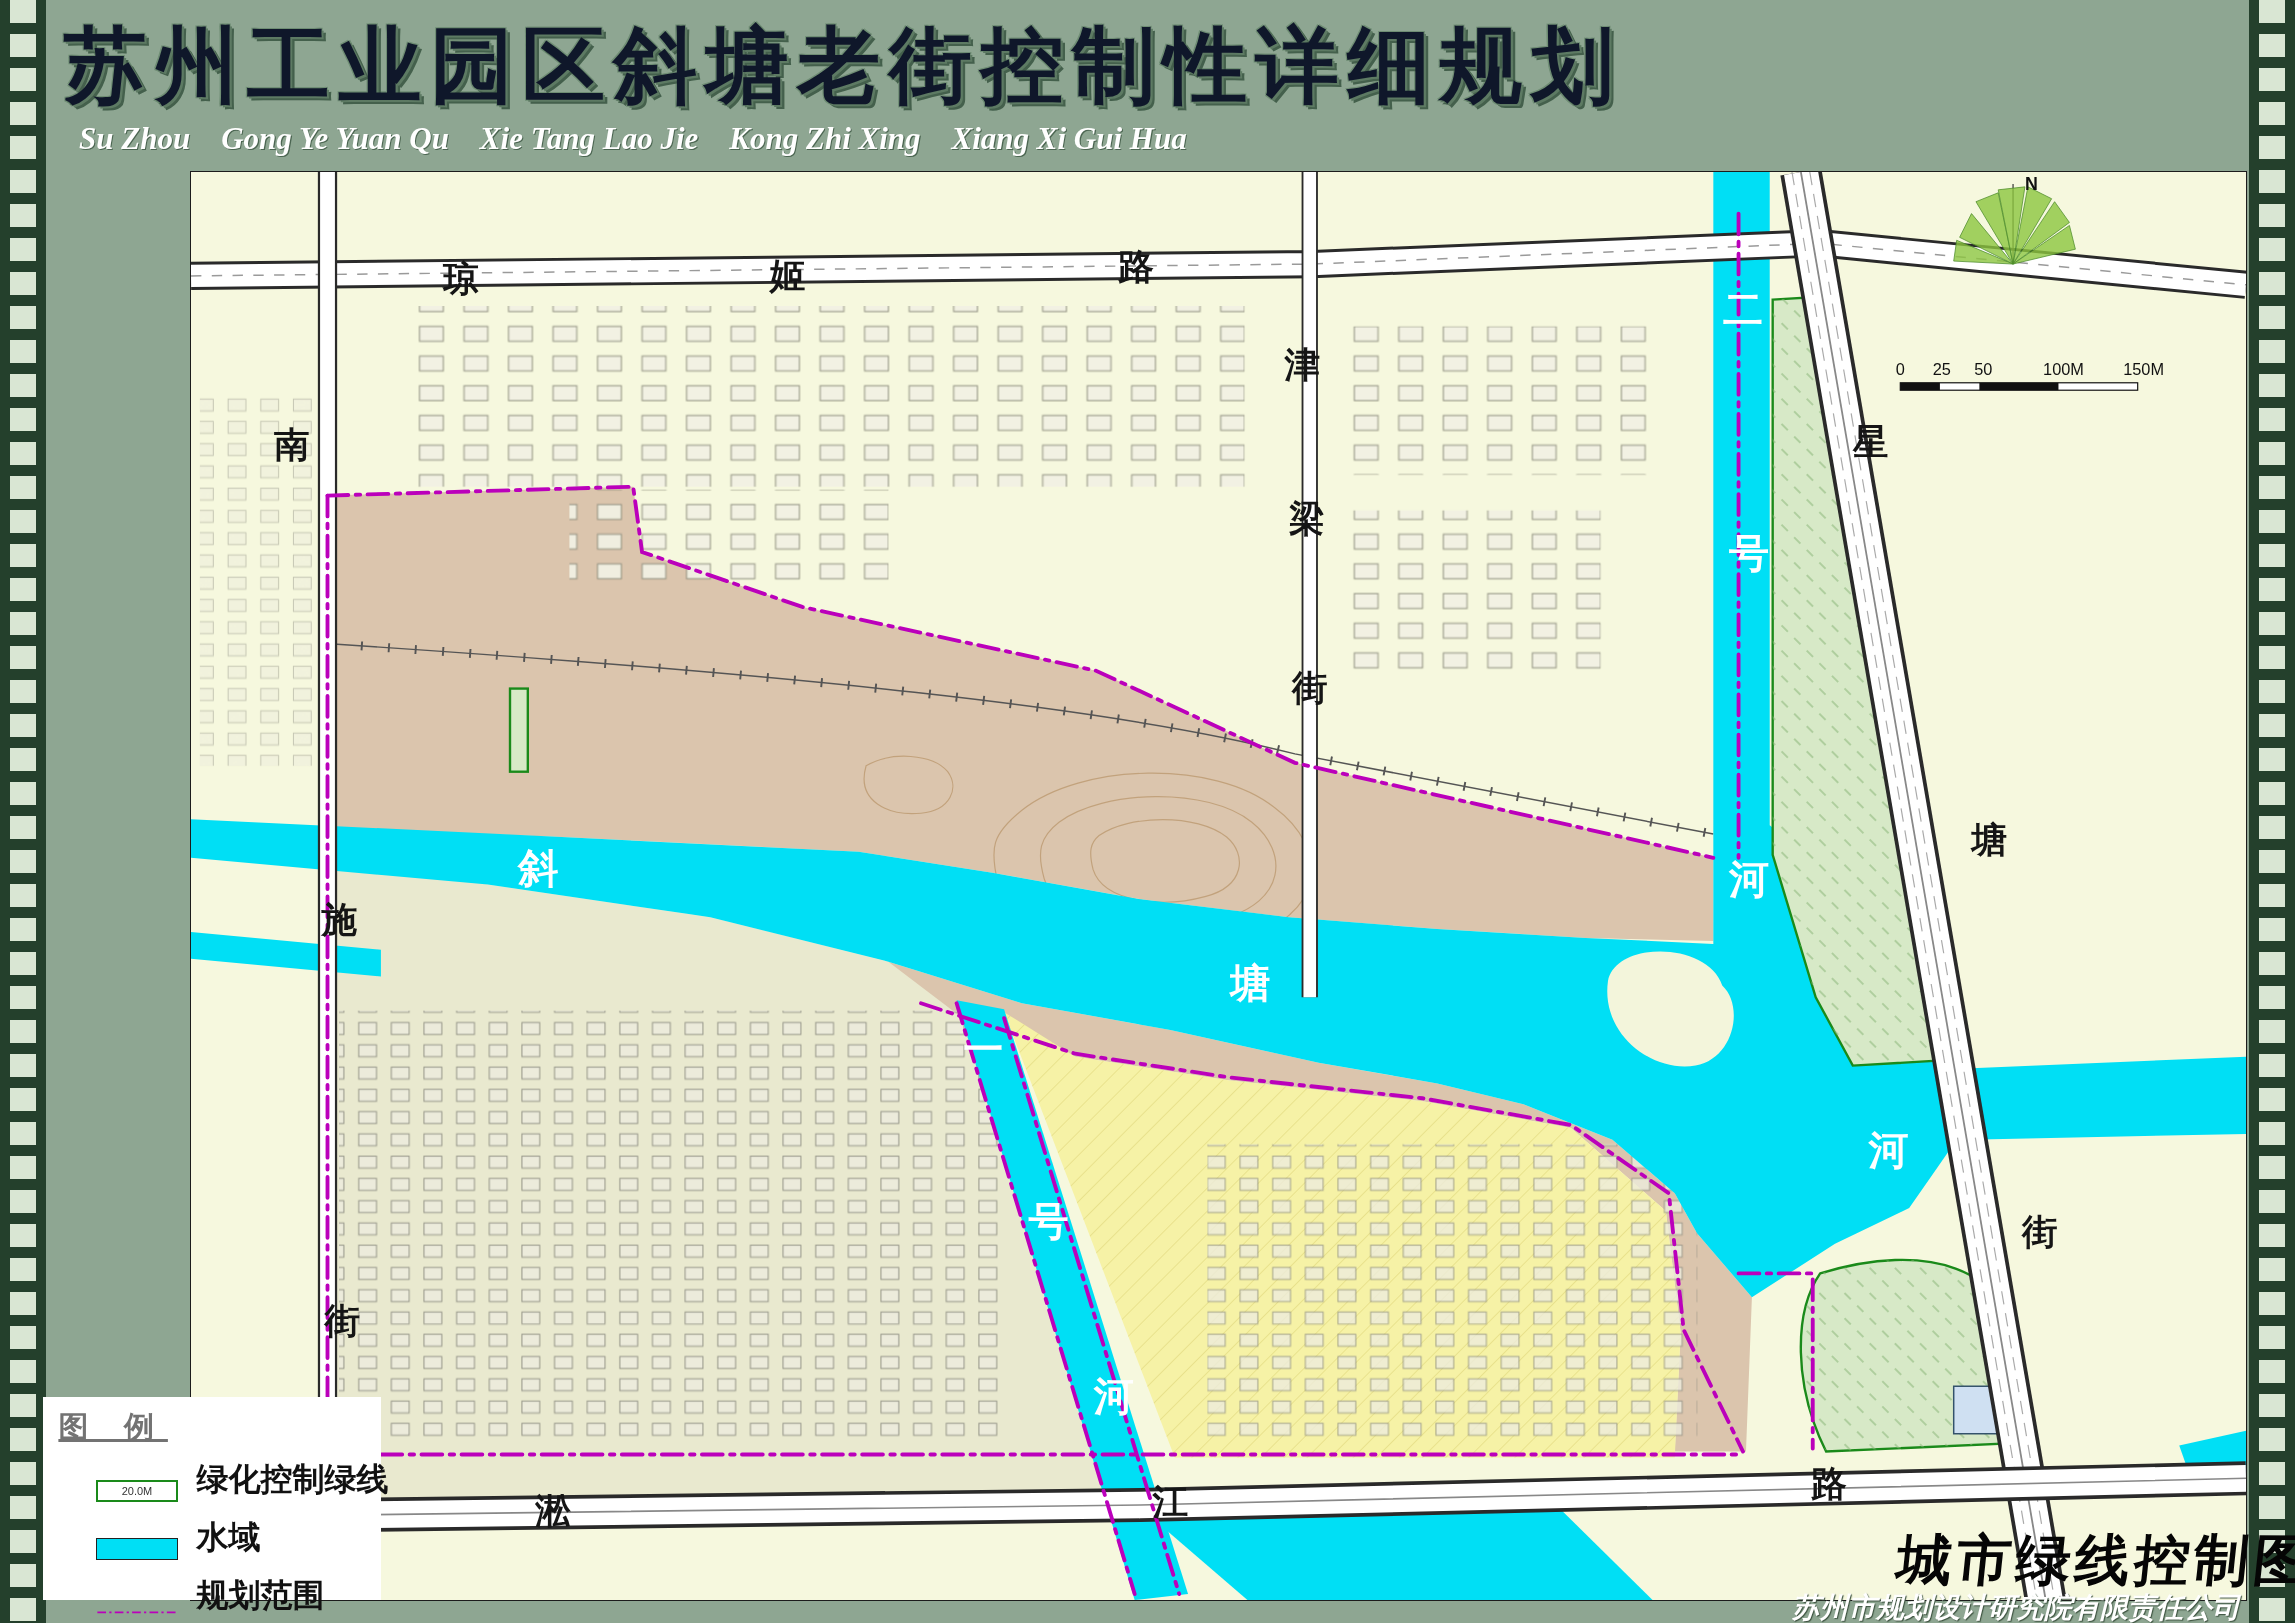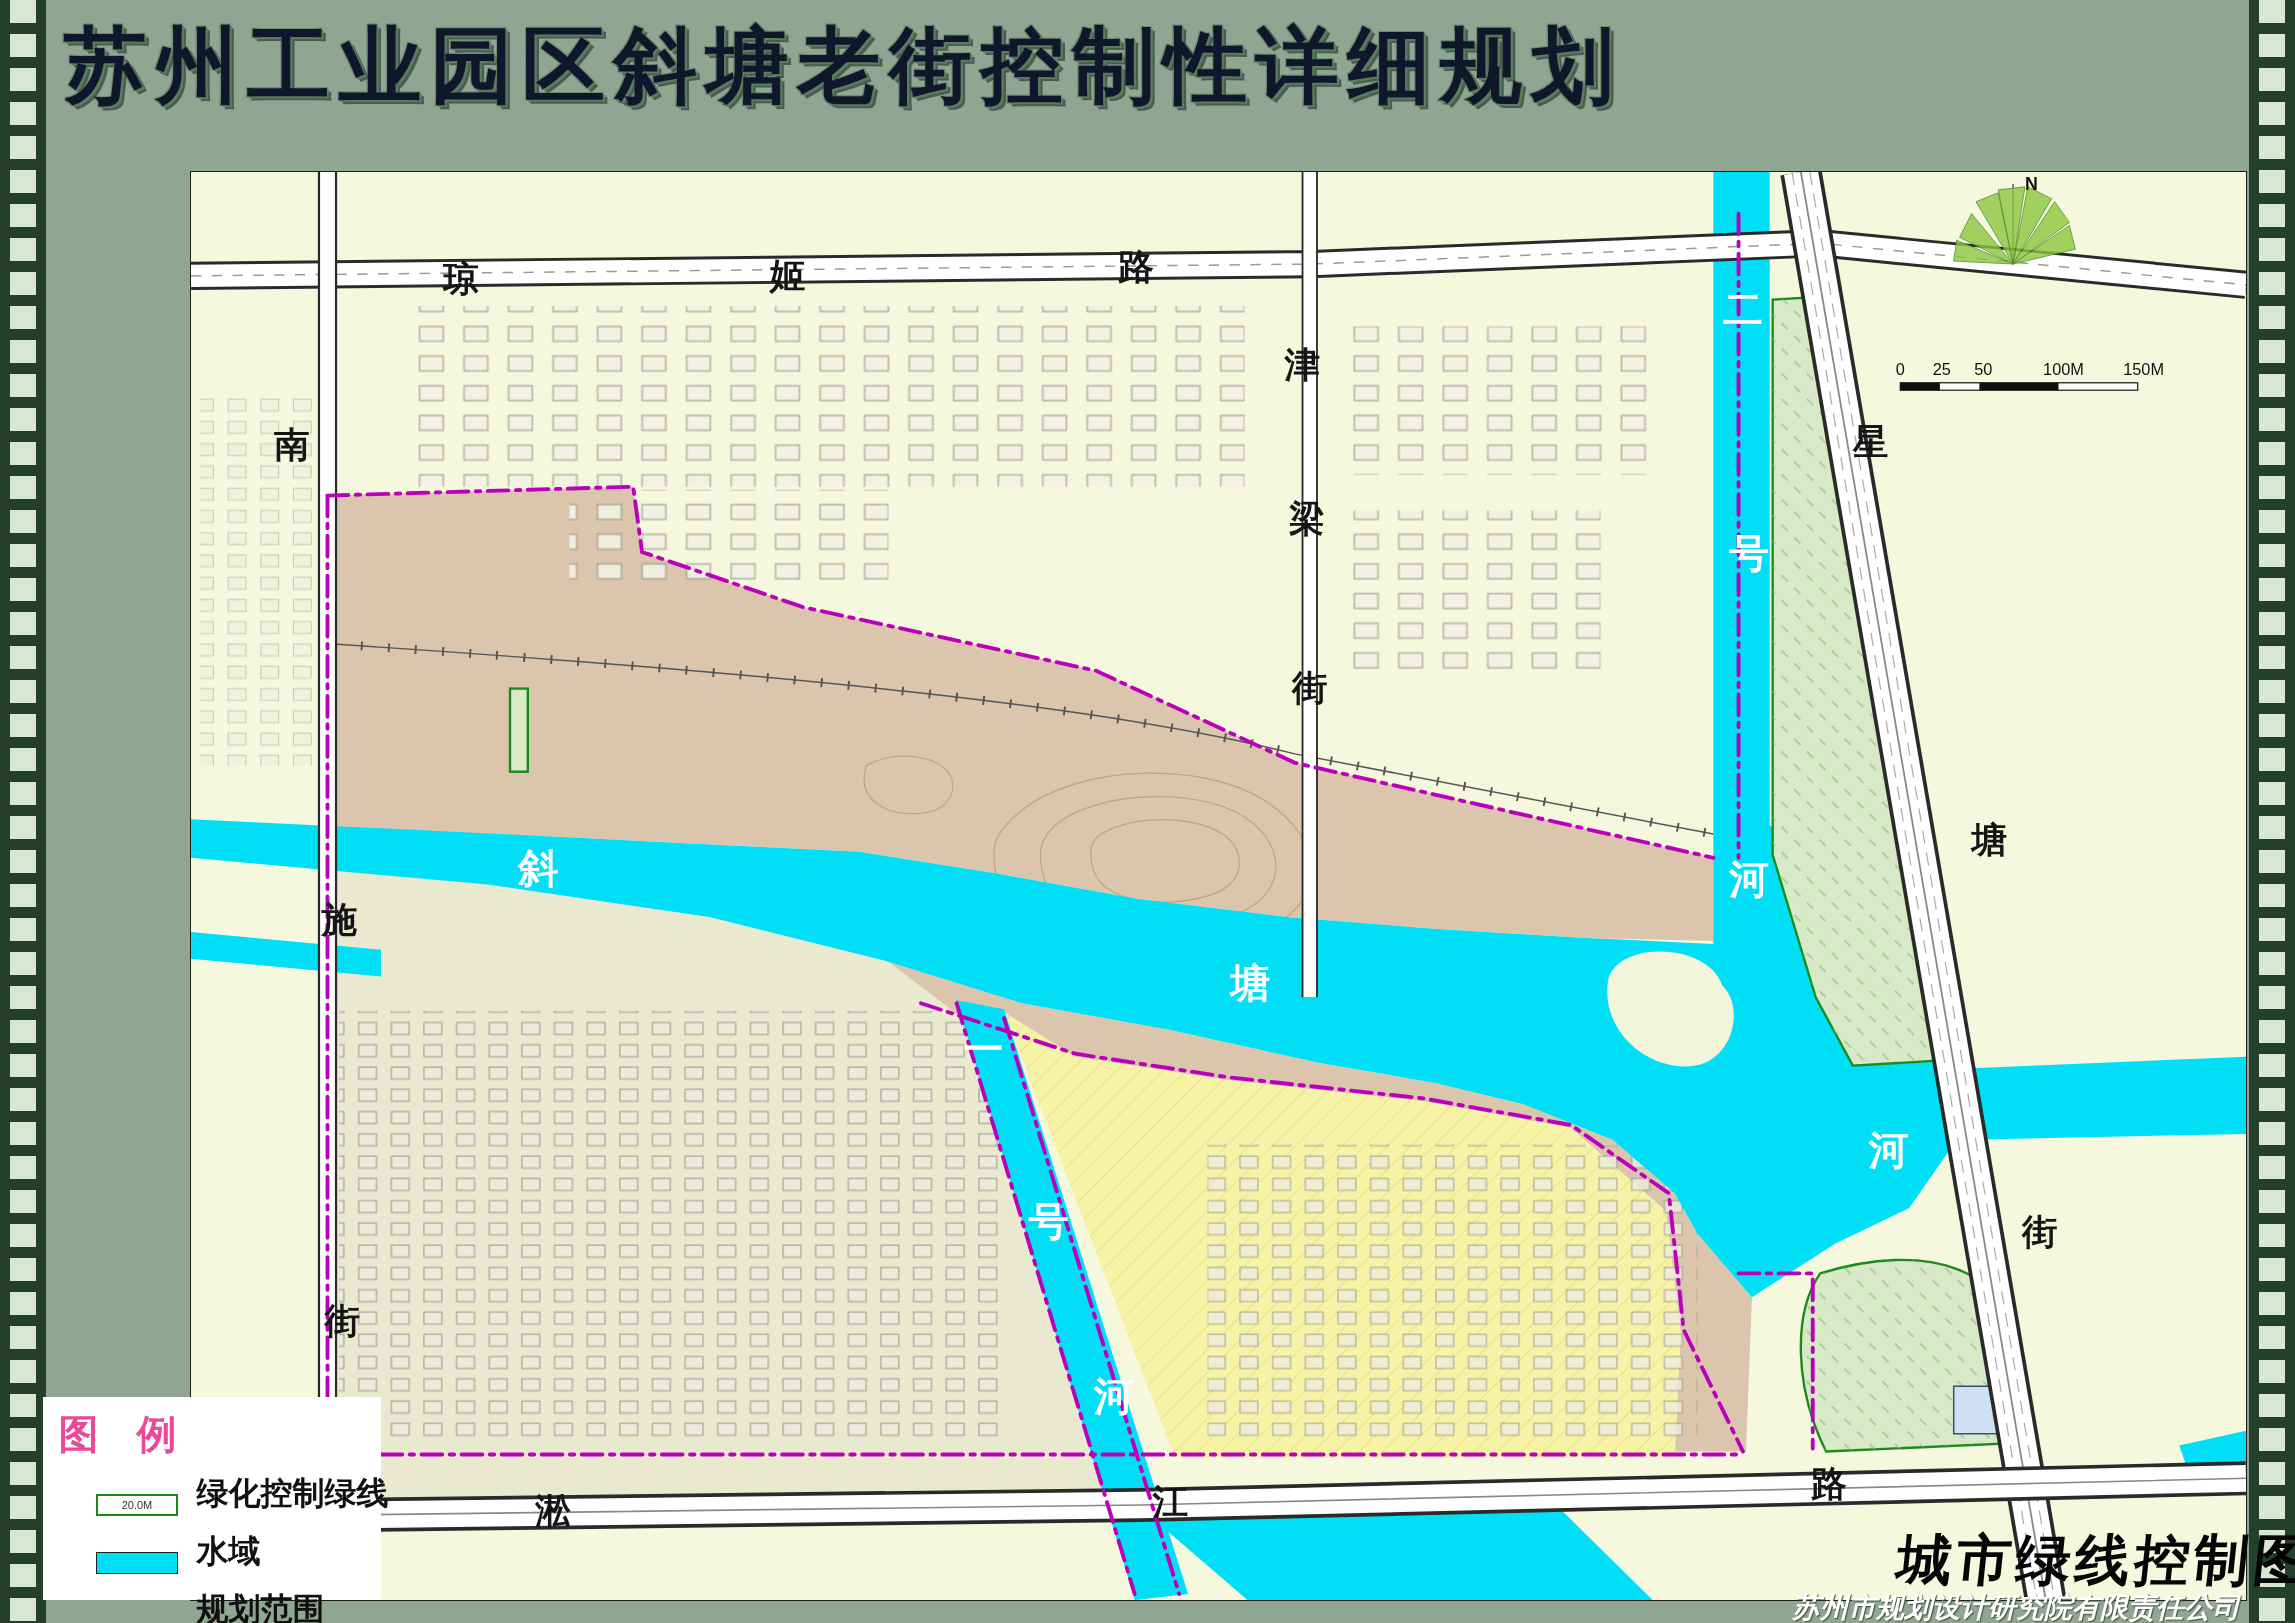--- a/index.html
+++ b/index.html
@@ -28,22 +28,22 @@
     font-family:"Liberation Serif",serif;white-space:pre;
     text-shadow:1.1px 1.1px 0.5px #4c6652;
   }
   
   .map-sheet{position:absolute;left:190px;top:171px;width:2055px;height:1428px;
     background:#f6f8de;border:1.6px solid #1c1c1c;box-sizing:content-box;}
   .map-sheet svg{display:block;width:100%;height:100%;}
   
   .legend{position:absolute;left:43px;top:1397px;width:338px;height:203px;background:#ffffff;
     padding:7.7px 11px;box-sizing:border-box;}
-  .legend-title{font-size:40px;font-weight:bold;color:#ec4899;letter-spacing:14px;
-    font-family:"Liberation Serif",serif;margin:2.2px 0 9.8px 4.4px;}
+  .legend-title{font-size:30px;font-weight:bold;color:#737373;letter-spacing:14px;
+    font-family:"Liberation Serif",serif;margin:2.2px 0 9.8px 4.4px;text-decoration:underline;}
   .legend-row{display:flex;align-items:flex-end;margin-bottom:14px;padding-left:42px;}
   .legend-swatch{width:82px;height:24px;margin-right:18.6px;flex:0 0 82px;display:flex;
     align-items:center;justify-content:center;box-sizing:border-box;}
   .swatch-greenline{border:2.2px solid #1a8a1a;background:#ffffff;height:22px;
     font-size:11px;color:#333;font-family:"Liberation Sans",sans-serif;}
   .swatch-water{background:#00dff5;border:1.1px solid #222;height:22px;}
   .swatch-boundary{height:11px;}
   .legend-label{font-size:32px;color:#111;font-family:"Liberation Serif",serif;font-weight:bold;white-space:nowrap;}
   
   .map-title{
@@ -68,20 +68,21 @@
 
 <div class="film film-left">
     <div class="film-inner"></div>
   </div>
 <div class="film film-right">
     <div class="film-inner"></div>
   </div>
 
 <div class="header">
   <div class="main-title">苏州工业园区斜塘老街控制性详细规划</div>
+  <div class="sub-title">Su Zhou    Gong Ye Yuan Qu    Xie Tang Lao Jie    Kong Zhi Xing    Xiang Xi Gui Hua</div>
 </div>
 
 <div class="map-sheet">
 <svg viewBox="0 0 1385 962" preserveAspectRatio="none">
   <defs>
     <pattern id="b1" width="30" height="20" patternUnits="userSpaceOnUse">
       <rect x="4" y="4" width="16" height="10" fill="#f2f1e3" stroke="#8c8c7c" stroke-width="0.7"></rect>
     </pattern>
     <pattern id="b2" width="22" height="15" patternUnits="userSpaceOnUse">
       <rect x="3" y="3" width="12" height="8" fill="#ecebdc" stroke="#85857a" stroke-width="0.6"></rect>

